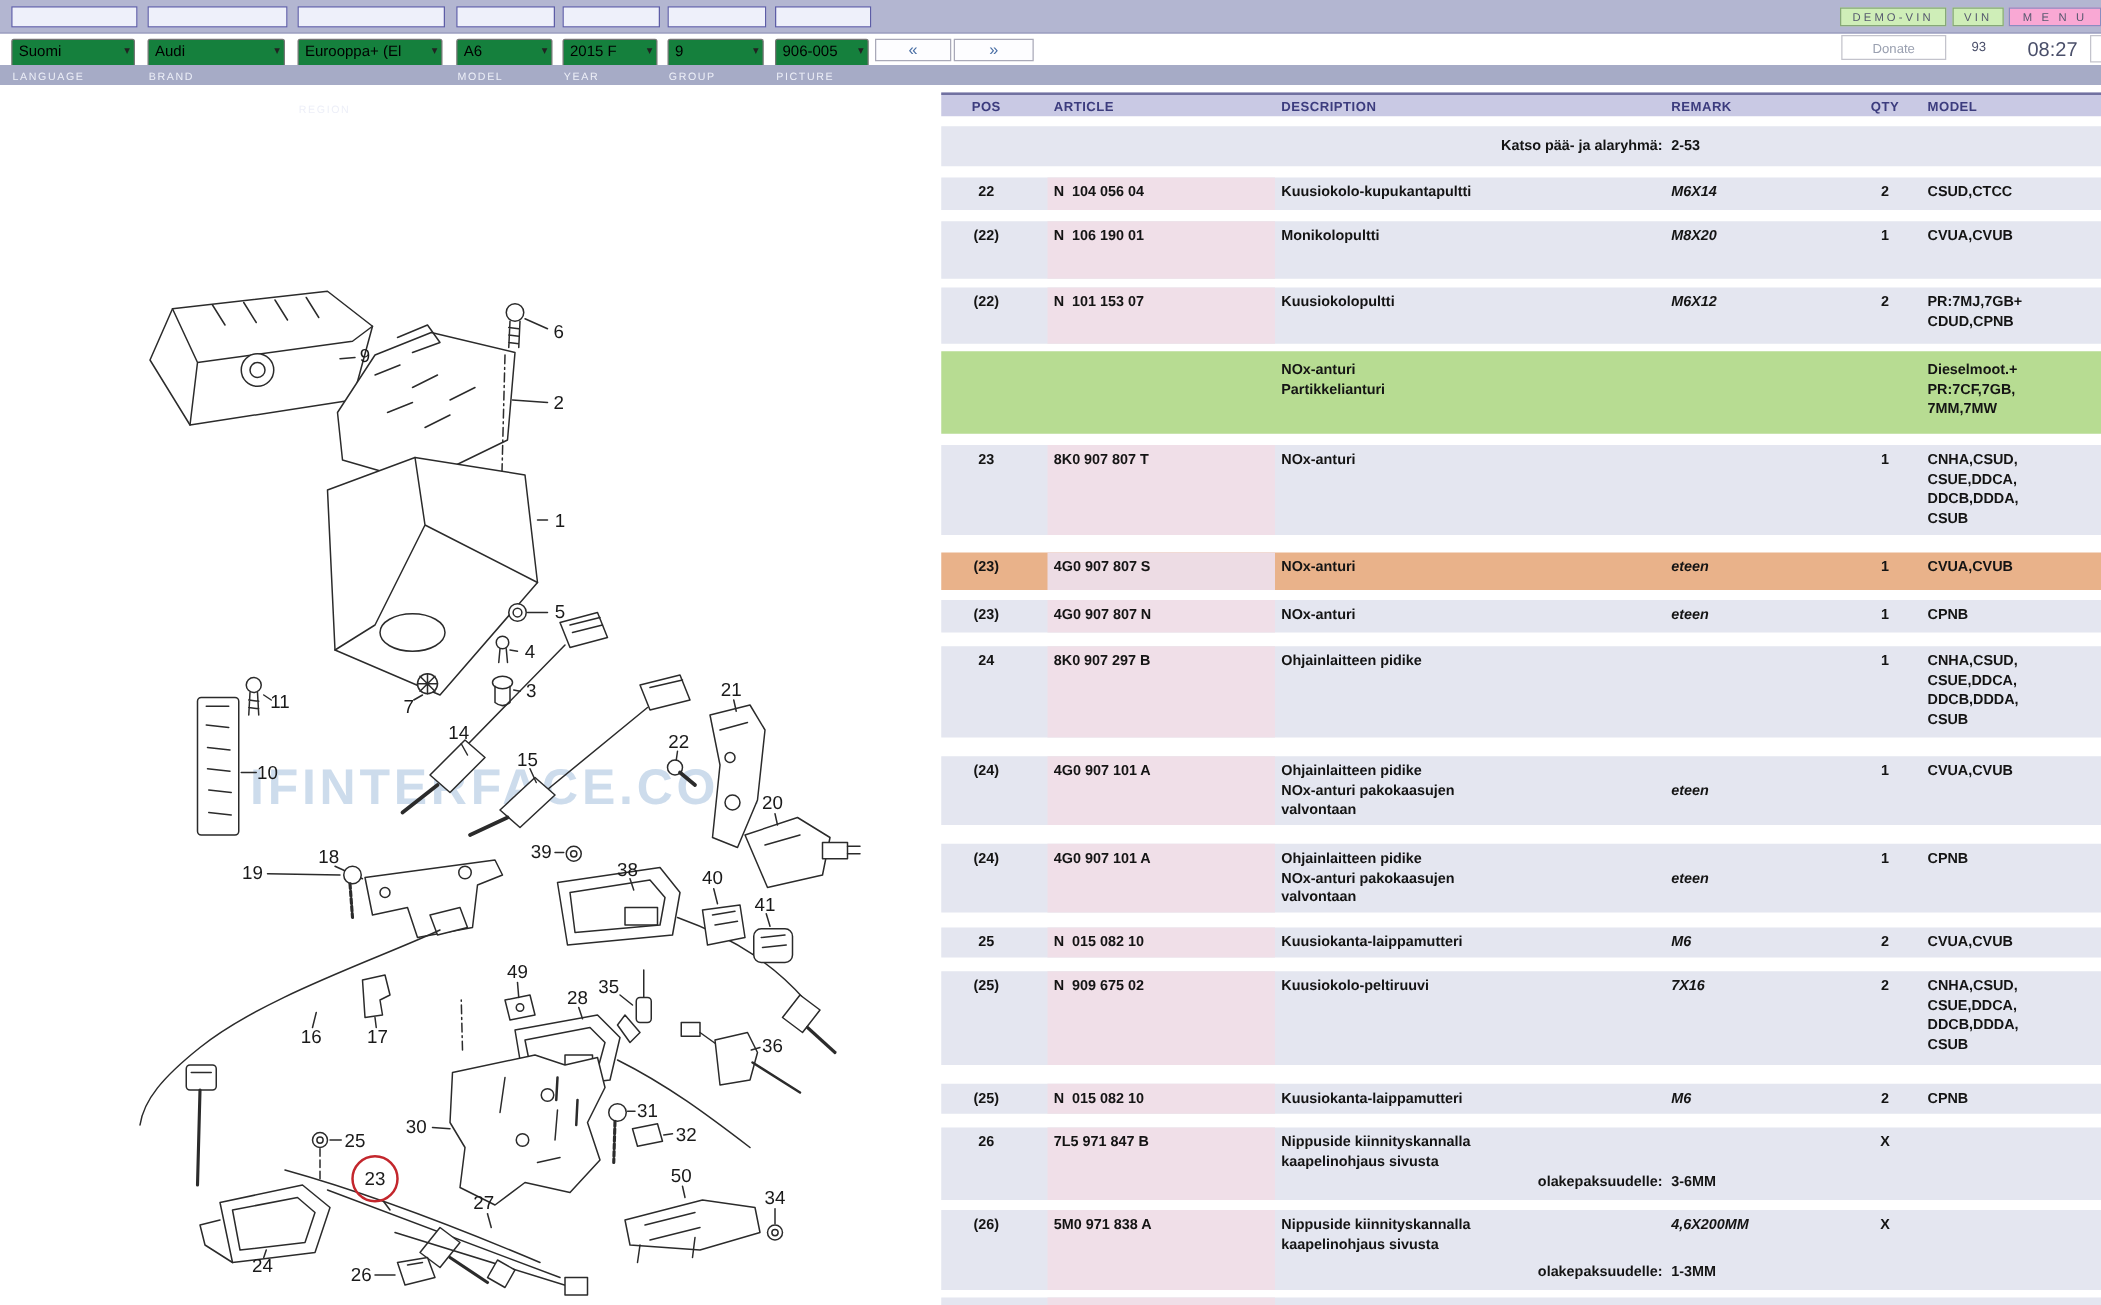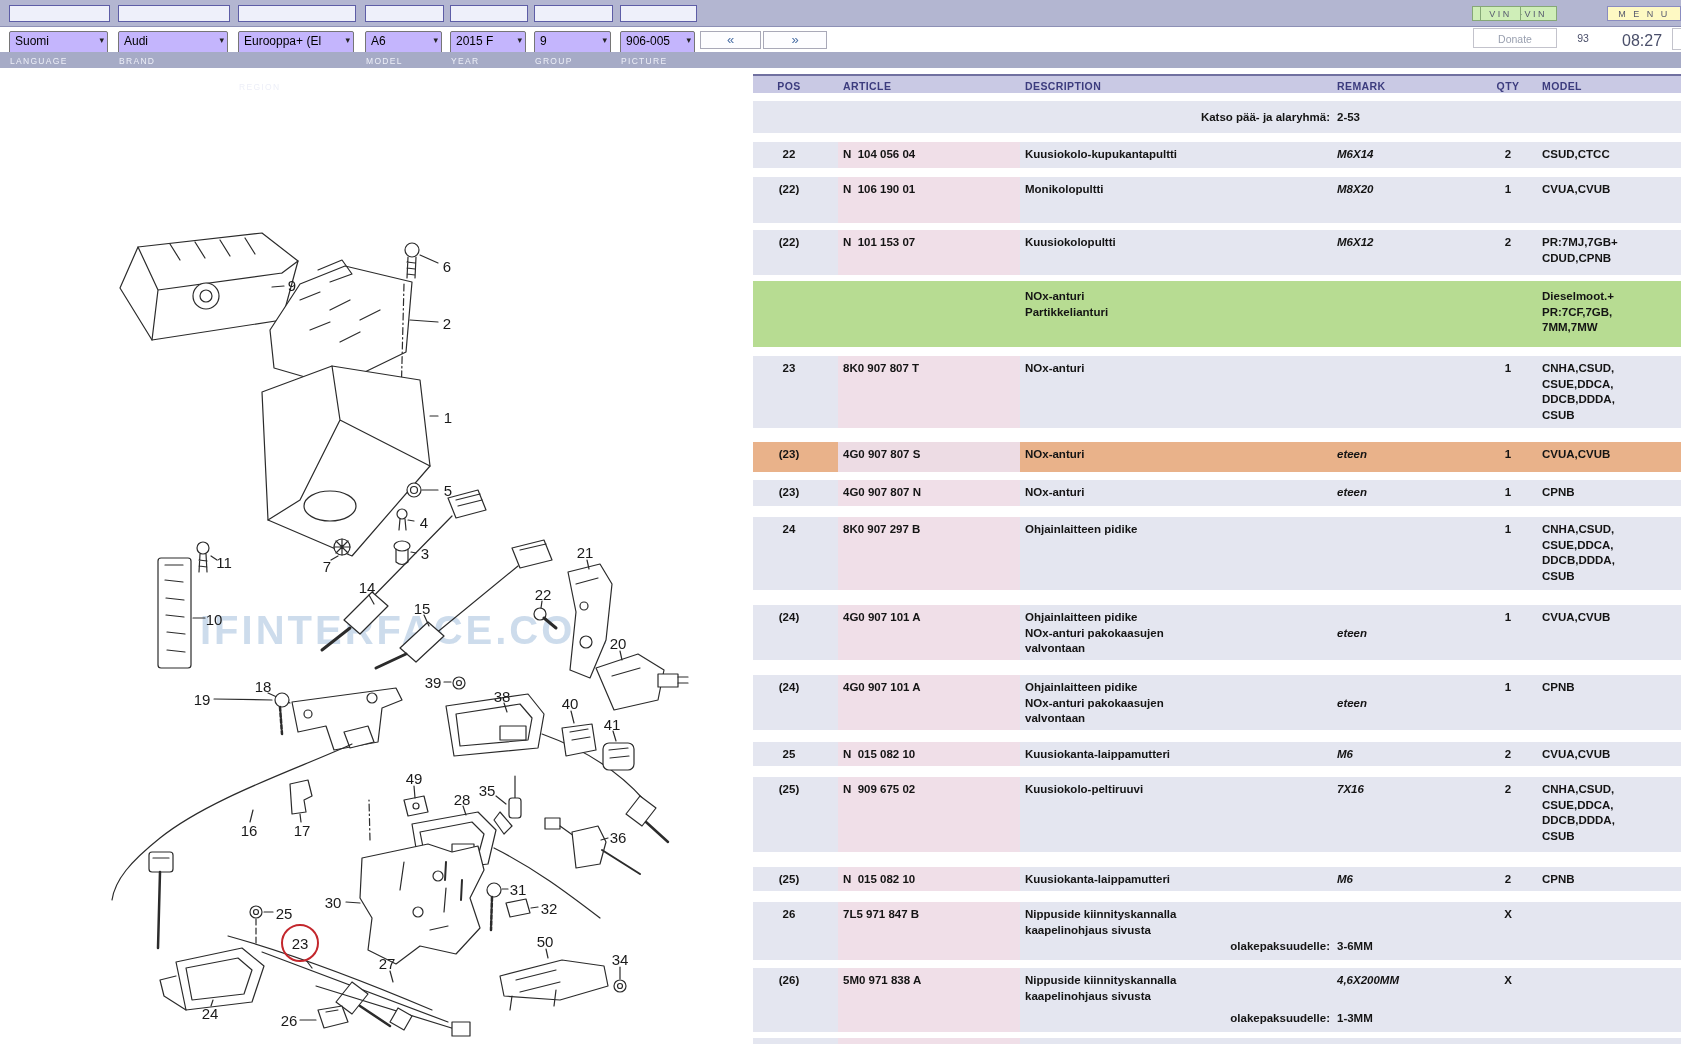--- a/index.html
+++ b/index.html
@@ -4,32 +4,32 @@
 <style>
   html,body{margin:0;padding:0;}
   body{width:1681px;height:1044px;overflow:hidden;position:relative;background:#fff;
        font-family:"Liberation Sans",sans-serif;}
   #stage{position:absolute;left:0;top:0;width:1681px;height:1044px;}
 
   
   #row1{position:absolute;left:0;top:0;width:1681px;height:27px;background:#b3b6d1;border-bottom:1px solid #8d90b5;box-sizing:border-box;z-index:5;}
   .fbox{position:absolute;top:5px;height:15px;background:#eef0fa;border:1px solid #5d5da6;}
   #row2{position:absolute;left:0;top:27px;width:1681px;height:25px;background:#ffffff;z-index:5;}
-  .sel{position:absolute;top:4px;height:28px;border:1px solid #767676;border-radius:2px;background:#c4b5fd;
+  .sel{position:absolute;top:4px;height:28px;border:1px solid #767676;border-radius:2px;background:#15803d;
        font-size:12px;color:#000;box-sizing:border-box;padding:2px 14px 0 5px;white-space:nowrap;overflow:hidden;}
   .sel .arr{position:absolute;right:3px;top:3px;font-size:9px;color:#222;}
   .navbtn{position:absolute;top:4px;height:18px;border:1px solid #a9a9b8;background:#fdfdff;color:#4a6fa5;
           text-align:center;font-size:13px;line-height:16px;box-sizing:border-box;}
   #row3{position:absolute;left:0;top:52px;width:1681px;height:16px;background:#a6abc6;z-index:5;}
   .collabel{position:absolute;top:4px;font-size:8.5px;letter-spacing:1.3px;color:#edeff8;}
 
   .pillbtn{position:absolute;box-sizing:border-box;font-size:9px;letter-spacing:2.5px;text-align:center;color:#55586e;padding-top:2px;z-index:6;}
   #demoVin{left:1472px;top:6px;width:85px;height:15px;background:#cfeeb8;border:1px solid #86a877;}
-  #vinBtn{left:1480px;top:6px;width:41px;height:15px;background:#cfeeb8;border:1px solid #86a877;text-align:center;}
-  #menuBtn{left:1607px;top:6px;width:74px;height:15px;background:#fef9c3;border:1px solid #8a8cc0;}
+  #vinBtn{left:1562px;top:6px;width:41px;height:15px;background:#cfeeb8;border:1px solid #86a877;text-align:center;}
+  #menuBtn{left:1607px;top:6px;width:74px;height:15px;background:#f9a8d4;border:1px solid #8a8cc0;}
   #donateBtn{position:absolute;left:1473px;top:28px;width:84px;height:20px;border:1px solid #c3c3cc;background:#fff;
              color:#9aa0b0;font-size:10.5px;text-align:center;padding-top:4px;box-sizing:border-box;z-index:6;}
   #counter93{position:absolute;left:1568px;top:32px;width:30px;text-align:center;font-size:10.5px;color:#4a4f6a;z-index:6;}
   #clock{position:absolute;left:1622px;top:32px;width:40px;text-align:center;font-size:16px;color:#4a4f6a;z-index:6;}
   #edgeBox{position:absolute;left:1672px;top:28px;width:14px;height:20px;border:1px solid #c3c3cc;background:#fff;z-index:6;}
 
   
   #diagramSvg{position:absolute;left:0;top:0;width:753px;height:1044px;z-index:1;}
   #watermark{position:absolute;left:200px;top:608px;font-size:40px;font-weight:bold;letter-spacing:3px;
              color:rgba(155,185,218,0.5);z-index:0;white-space:nowrap;}

